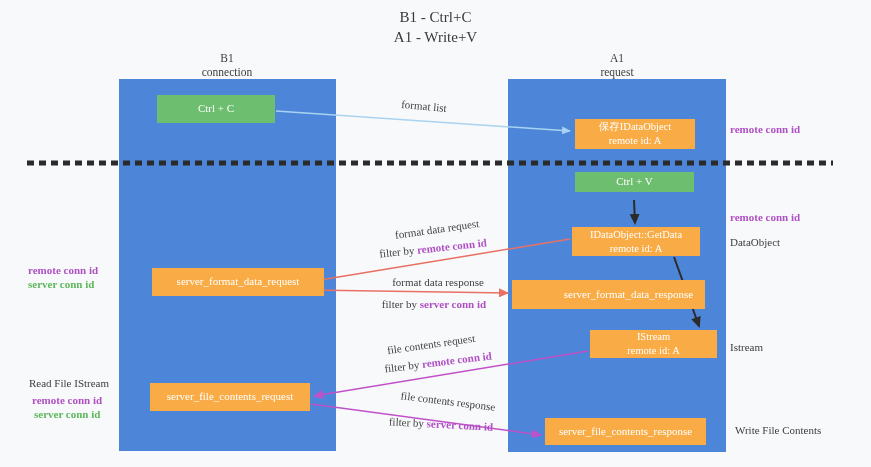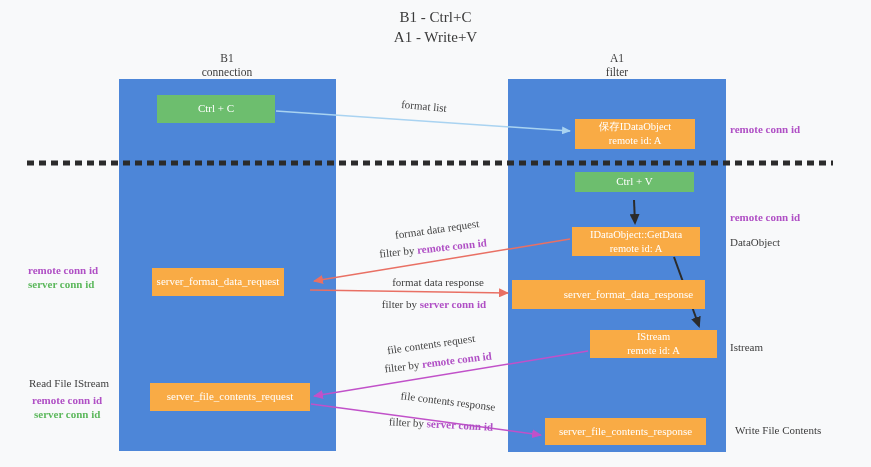--- a/index.html
+++ b/index.html
@@ -47,21 +47,21 @@
     <div>B1 - Ctrl+C</div>
     <div>A1 - Write+V</div>
   </div>
 
   <div class="colhdr" style="left:157px; top:51px;">
     <div>B1</div>
     <div>connection</div>
   </div>
   <div class="colhdr" style="left:547px; top:51px;">
     <div>A1</div>
-    <div>filter</div>
+    <div>request</div>
   </div>
 
   <div class="col" style="left:119px; top:79px; width:217px; height:372px;"></div>
   <div class="col" style="left:508px; top:79px; width:218px; height:373px;"></div>
 
   <svg class="overlay" width="871" height="467" viewBox="0 0 871 467">
     <defs>
       <marker id="ah-blue" markerWidth="9" markerHeight="8" refX="8" refY="4" orient="auto" markerUnits="userSpaceOnUse">
         <path d="M0,0 L9,4 L0,8 z" fill="#a9d3f1"></path>
       </marker>
@@ -104,21 +104,21 @@
 
   <div class="node green" style="left:575px; top:172px; width:119px; height:20px;">
     <span>Ctrl + V</span>
   </div>
 
   <div class="node orange two" style="left:572px; top:227px; width:128px; height:29px;">
     <span>IDataObject::GetData</span>
     <span>remote id: A</span>
   </div>
 
-  <div class="node orange" style="left:152px; top:268px; width:132px; height:28px;">
+  <div class="node orange" style="left:152px; top:268px; width:172px; height:28px;">
     <span>server_format_data_request</span>
   </div>
 
   <div class="node orange" style="left:512px; top:280px; width:153px; height:29px;padding-left:40px;">
     <span>server_format_data_response</span>
   </div>
 
   <div class="node orange two" style="left:590px; top:330px; width:127px; height:28px;">
     <span>IStream</span>
     <span>remote id: A</span>

